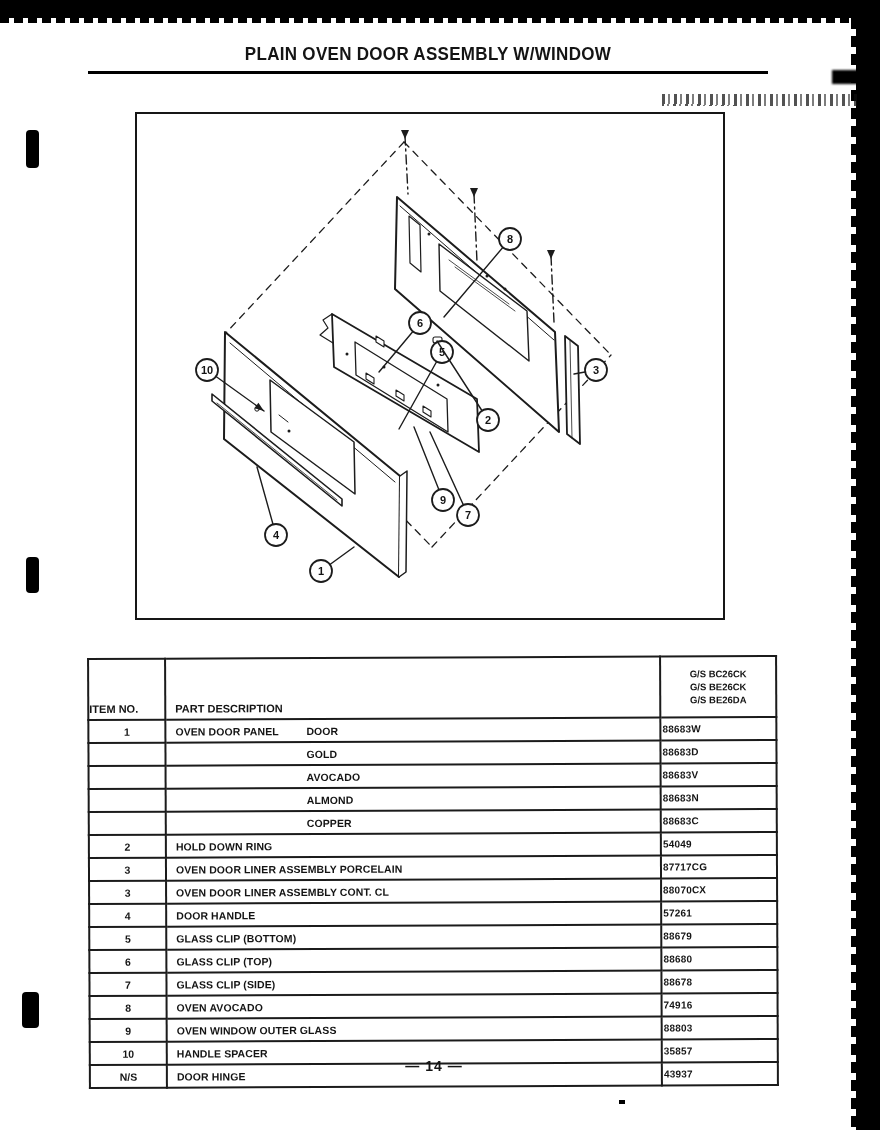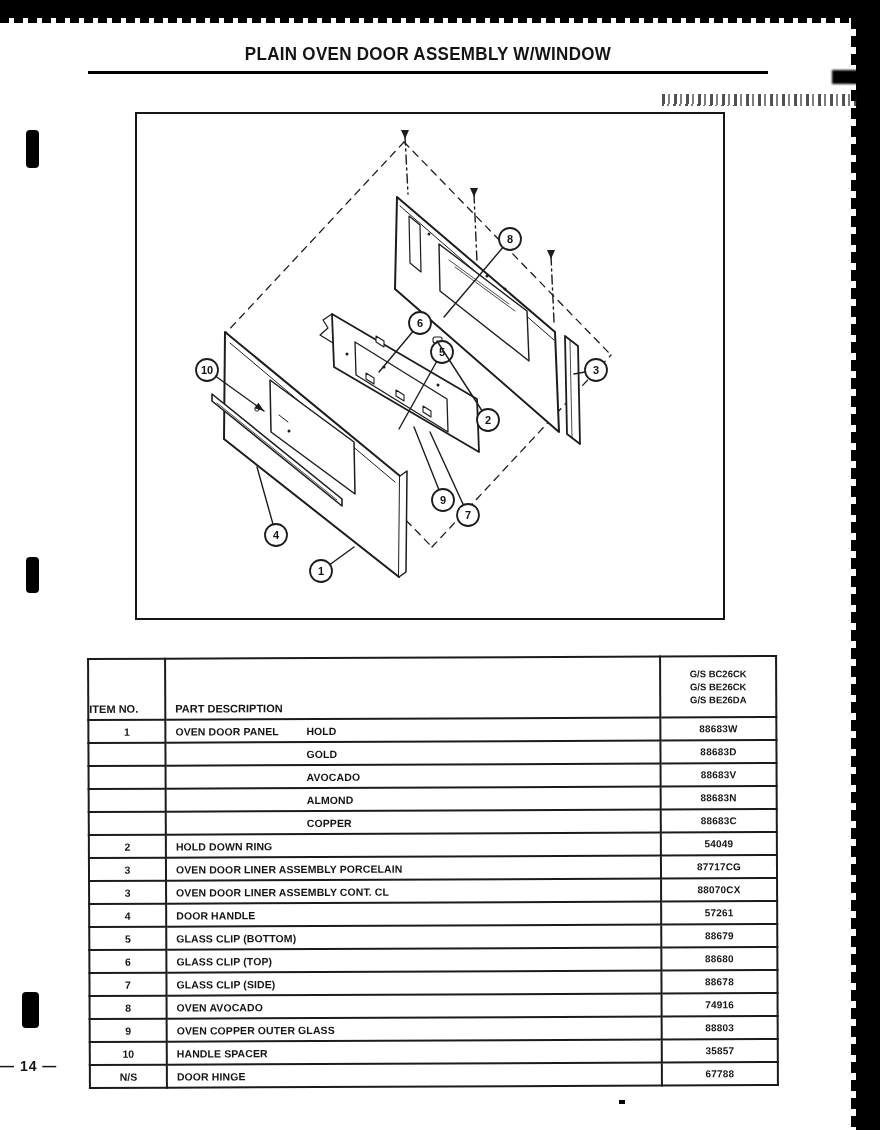--- a/index.html
+++ b/index.html
@@ -38,23 +38,23 @@
   table{border-collapse:collapse;width:100%;table-layout:fixed;}
   th,td{border:2px solid #1b1b1b;overflow:hidden;white-space:nowrap;}
   thead th{height:55px;vertical-align:bottom;font-size:11px;font-weight:700;padding:0 0 4px 0;}
   th.h-item{text-align:left;}
   th.h-desc{text-align:left;padding-left:9px;}
   th.h-models{font-size:9.5px;line-height:1.4;text-align:center;padding:0 2px;vertical-align:middle;}
   tbody td{height:19px;font-size:10.5px;font-weight:700;}
   td.item-cell{text-align:center;font-size:10.5px;}
   td.desc-cell{position:relative;padding-left:9px;letter-spacing:.1px;}
   td.desc-cell .color-span{position:absolute;left:140px;top:50%;transform:translateY(-50%);}
-  td.part-cell{text-align:center;font-size:10px;letter-spacing:.2px;margin-top:39px;}
-  
-  .footer{position:absolute;top:1058px;left:0;width:868px;font-weight:700;font-size:14px;letter-spacing:1px;}
+  td.part-cell{font-size:10px;letter-spacing:.2px;margin-top:39px;}
+  
+  .footer{position:absolute;top:1058px;left:0;width:868px;text-align:center;font-weight:700;font-size:14px;letter-spacing:1px;}
 </style>
 </head>
 <body>
 
 <div class="scan-top"></div>
 <div class="scan-right"></div>
 <div class="scan-spur"></div>
 <div class="blob" id="blob1"></div>
 <div class="blob" id="blob2"></div>
 <div class="blob" id="blob3"></div>
@@ -204,21 +204,21 @@
         <th class="h-models">
           <div>G/S BC26CK</div>
           <div>G/S BE26CK</div>
           <div>G/S BE26DA</div>
         </th>
       </tr>
     </thead>
     <tbody id="table-body">
         <tr>
           <td class="item-cell">1</td>
-          <td class="desc-cell"><span>OVEN DOOR PANEL</span><span class="color-span">HOLD</span></td>
+          <td class="desc-cell"><span>OVEN DOOR PANEL</span><span class="color-span">DOOR</span></td>
           <td class="part-cell">88683W</td>
         </tr>
         <tr>
           <td class="item-cell"></td>
           <td class="desc-cell"><span></span><span class="color-span">GOLD</span></td>
           <td class="part-cell">88683D</td>
         </tr>
         <tr>
           <td class="item-cell"></td>
           <td class="desc-cell"><span></span><span class="color-span">AVOCADO</span></td>
@@ -269,30 +269,30 @@
           <td class="desc-cell"><span>GLASS CLIP (SIDE)</span></td>
           <td class="part-cell">88678</td>
         </tr>
         <tr>
           <td class="item-cell">8</td>
           <td class="desc-cell"><span>OVEN AVOCADO</span></td>
           <td class="part-cell">74916</td>
         </tr>
         <tr>
           <td class="item-cell">9</td>
-          <td class="desc-cell"><span>OVEN COPPER OUTER GLASS</span></td>
+          <td class="desc-cell"><span>OVEN WINDOW OUTER GLASS</span></td>
           <td class="part-cell">88803</td>
         </tr>
         <tr>
           <td class="item-cell">10</td>
           <td class="desc-cell"><span>HANDLE SPACER</span></td>
           <td class="part-cell">35857</td>
         </tr>
         <tr>
           <td class="item-cell">N/S</td>
           <td class="desc-cell"><span>DOOR HINGE</span></td>
-          <td class="part-cell">67788</td>
+          <td class="part-cell">43937</td>
         </tr>
       </tbody>
   </table>
 </div>
 
 <div class="footer">— 14 —</div>
 
 </body></html>

